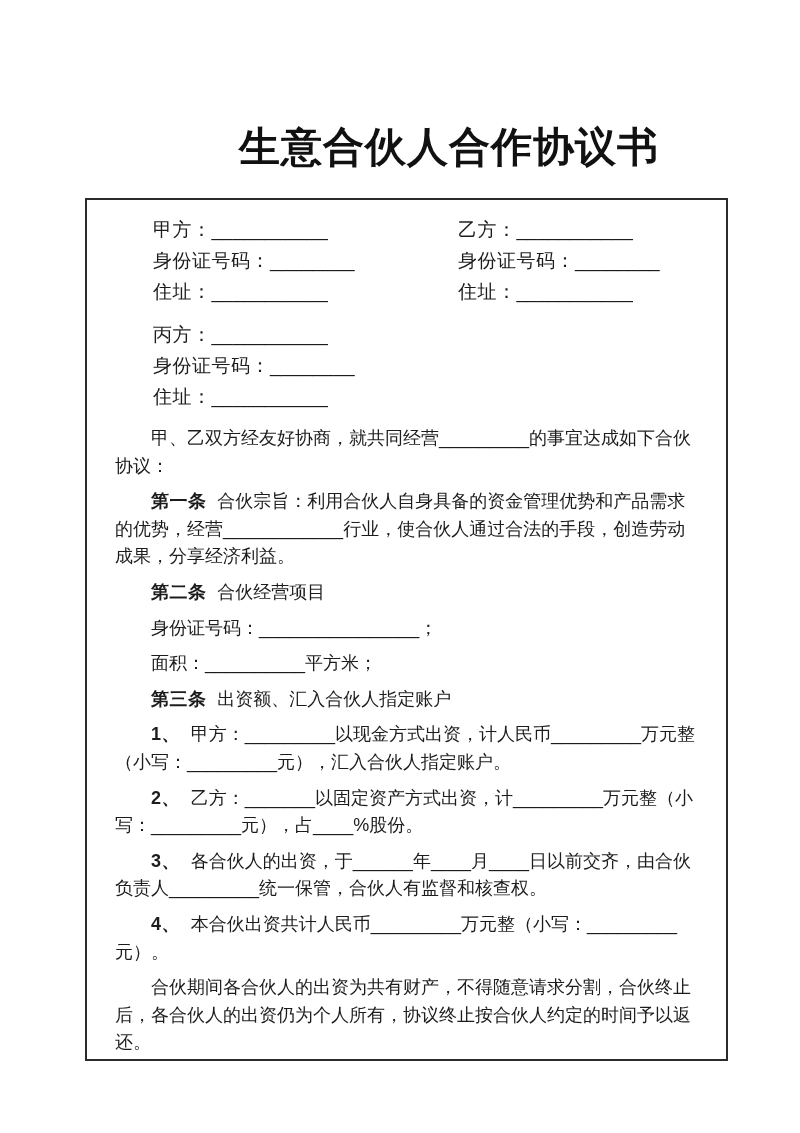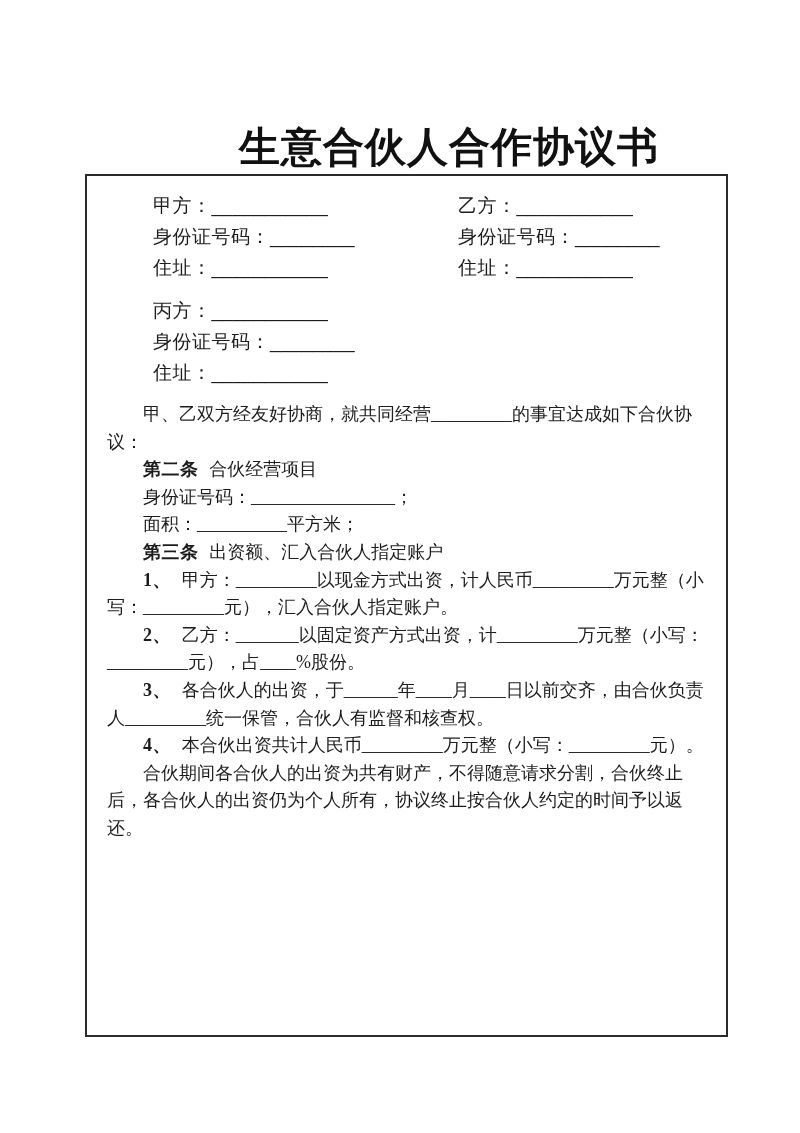--- a/index.html
+++ b/index.html
@@ -26,21 +26,21 @@
     font-size: 41px;
     line-height: 1.3;
     font-weight: bold;
     letter-spacing: 1px;
     color: #111;
   }
   
   .sheet {
     position: absolute;
     left: 85px;
-    top: 174px;
+    top: 198px;
     width: 643px;
     height: 863px;
     box-sizing: border-box;
     border: 2px solid #2b2b2b;
     background: #ffffff;
     overflow: hidden;
   }
   
   .party-block {
     margin: 14px 14px 0 66px;
@@ -71,23 +71,22 @@
   }
   
   .clauses {
     margin: 13px 15px 0 20px;
     font-size: 18px;
     line-height: 27.6px;
     text-align: left;
     word-break: break-all;
   }
   .clauses p {
-    margin: 0;
+    margin: 8px;
     text-indent: 2em;
-    font-family: Liberation Serif, serif;
   }
   .clauses p.no-indent {
     text-indent: 0;
   }
   .clauses b {
     margin-right: 0.6em;
     letter-spacing: 0.5px;
   }
 </style>
 </head>
@@ -131,20 +130,21 @@
         <span class="field-label">身份证号码：</span><span class="blank">________</span>
       </div>
       <div class="party-row">
         <span class="field-label">住址：</span><span class="blank">___________</span>
       </div>
     </div>
   </div>
 
   <div class="clauses">
     <p><span>甲、乙双方经友好协商，就共同经营_________的事宜达成如下合伙协议：</span></p>
+    <p><b>第一条</b><span>合伙宗旨：利用合伙人自身具备的资金管理优势和产品需求的优势，经营____________行业，使合伙人通过合法的手段，创造劳动成果，分享经济利益。</span></p>
     <p><b>第二条</b><span>合伙经营项目</span></p>
     <p><span>身份证号码：________________；</span></p>
     <p><span>面积：__________平方米；</span></p>
     <p><b>第三条</b><span>出资额、汇入合伙人指定账户</span></p>
     <p><b>1、</b><span>甲方：_________以现金方式出资，计人民币_________万元整（小写：_________元），汇入合伙人指定账户。</span></p>
     <p><b>2、</b><span>乙方：_______以固定资产方式出资，计_________万元整（小写：_________元），占____%股份。</span></p>
     <p><b>3、</b><span>各合伙人的出资，于______年____月____日以前交齐，由合伙负责人_________统一保管，合伙人有监督和核查权。</span></p>
     <p><b>4、</b><span>本合伙出资共计人民币_________万元整（小写：_________元）。</span></p>
     <p><span>合伙期间各合伙人的出资为共有财产，不得随意请求分割，合伙终止后，各合伙人的出资仍为个人所有，协议终止按合伙人约定的时间予以返还。</span></p>
 

